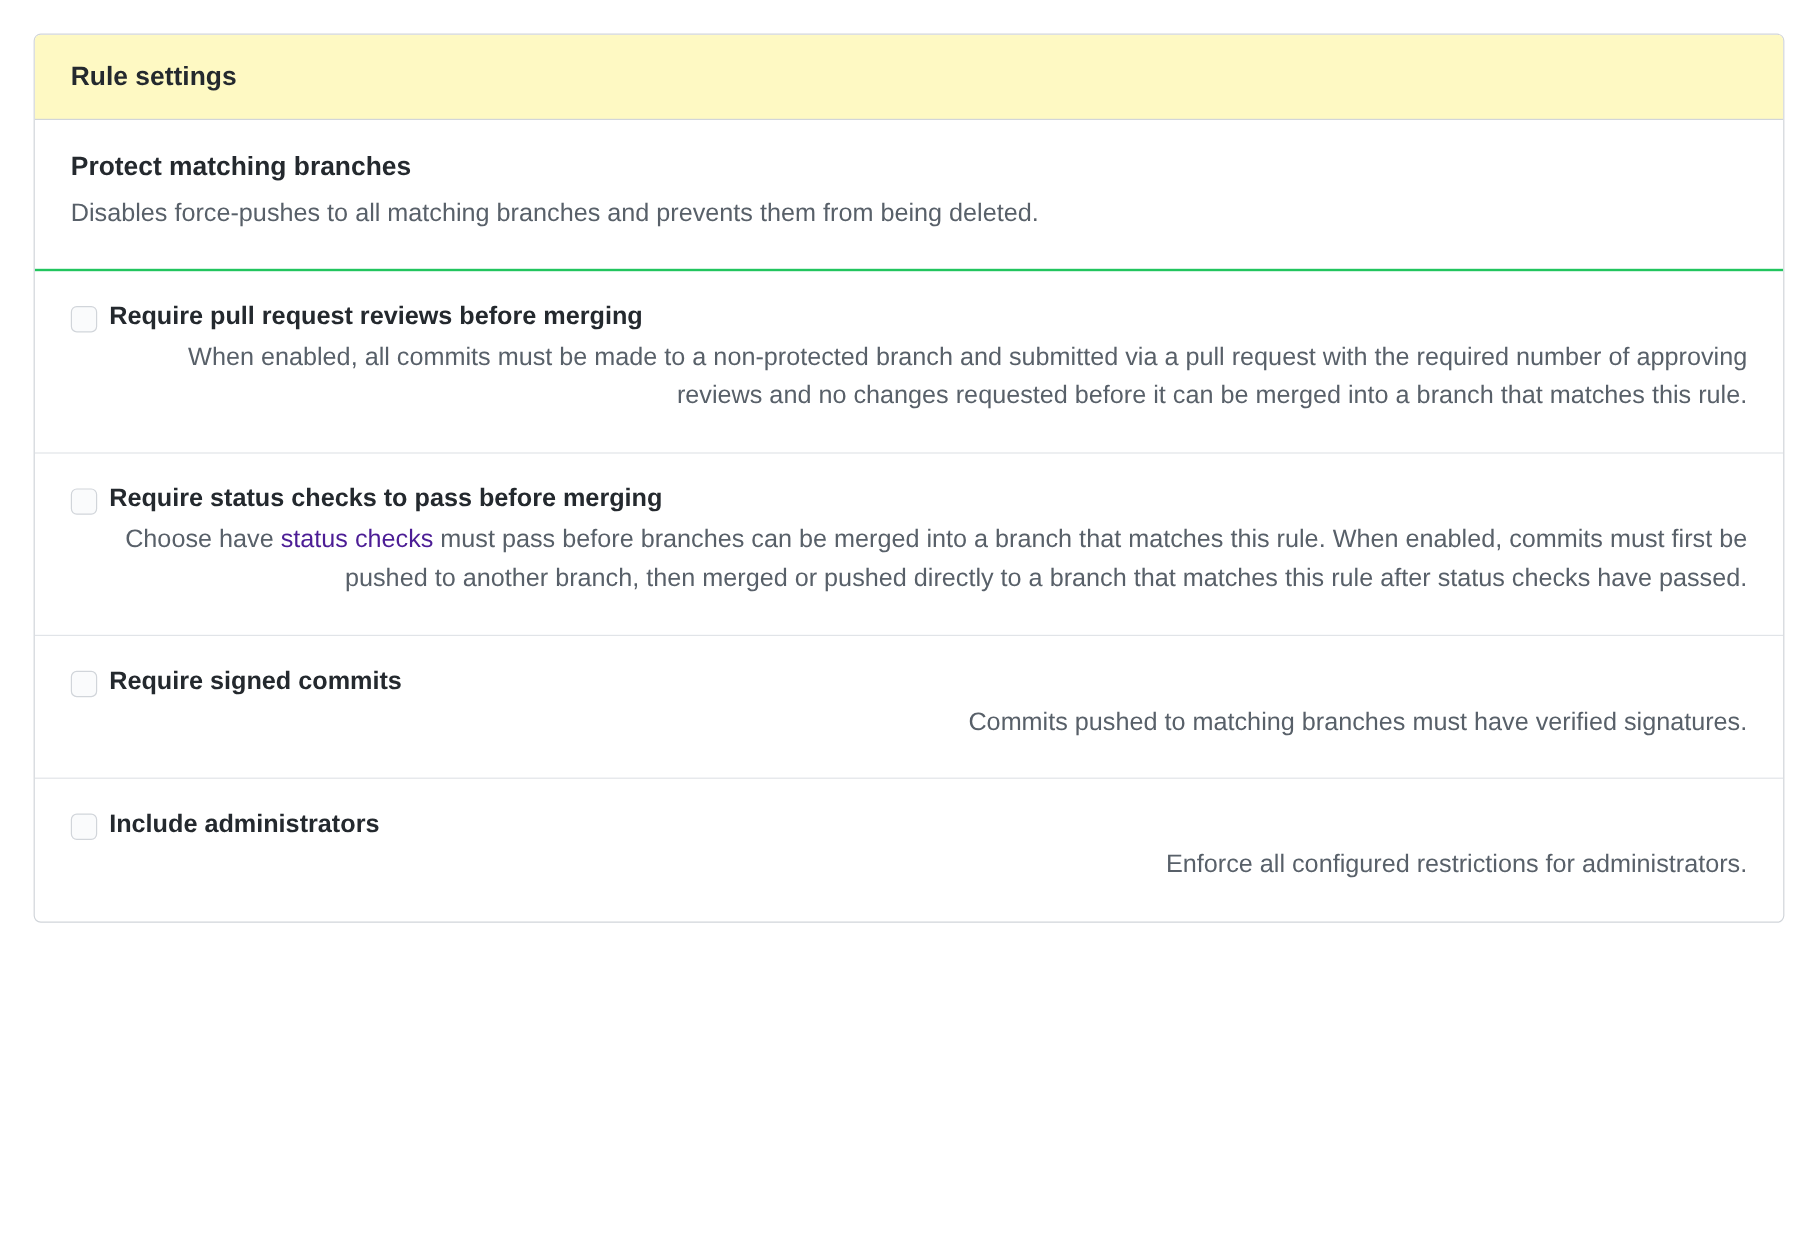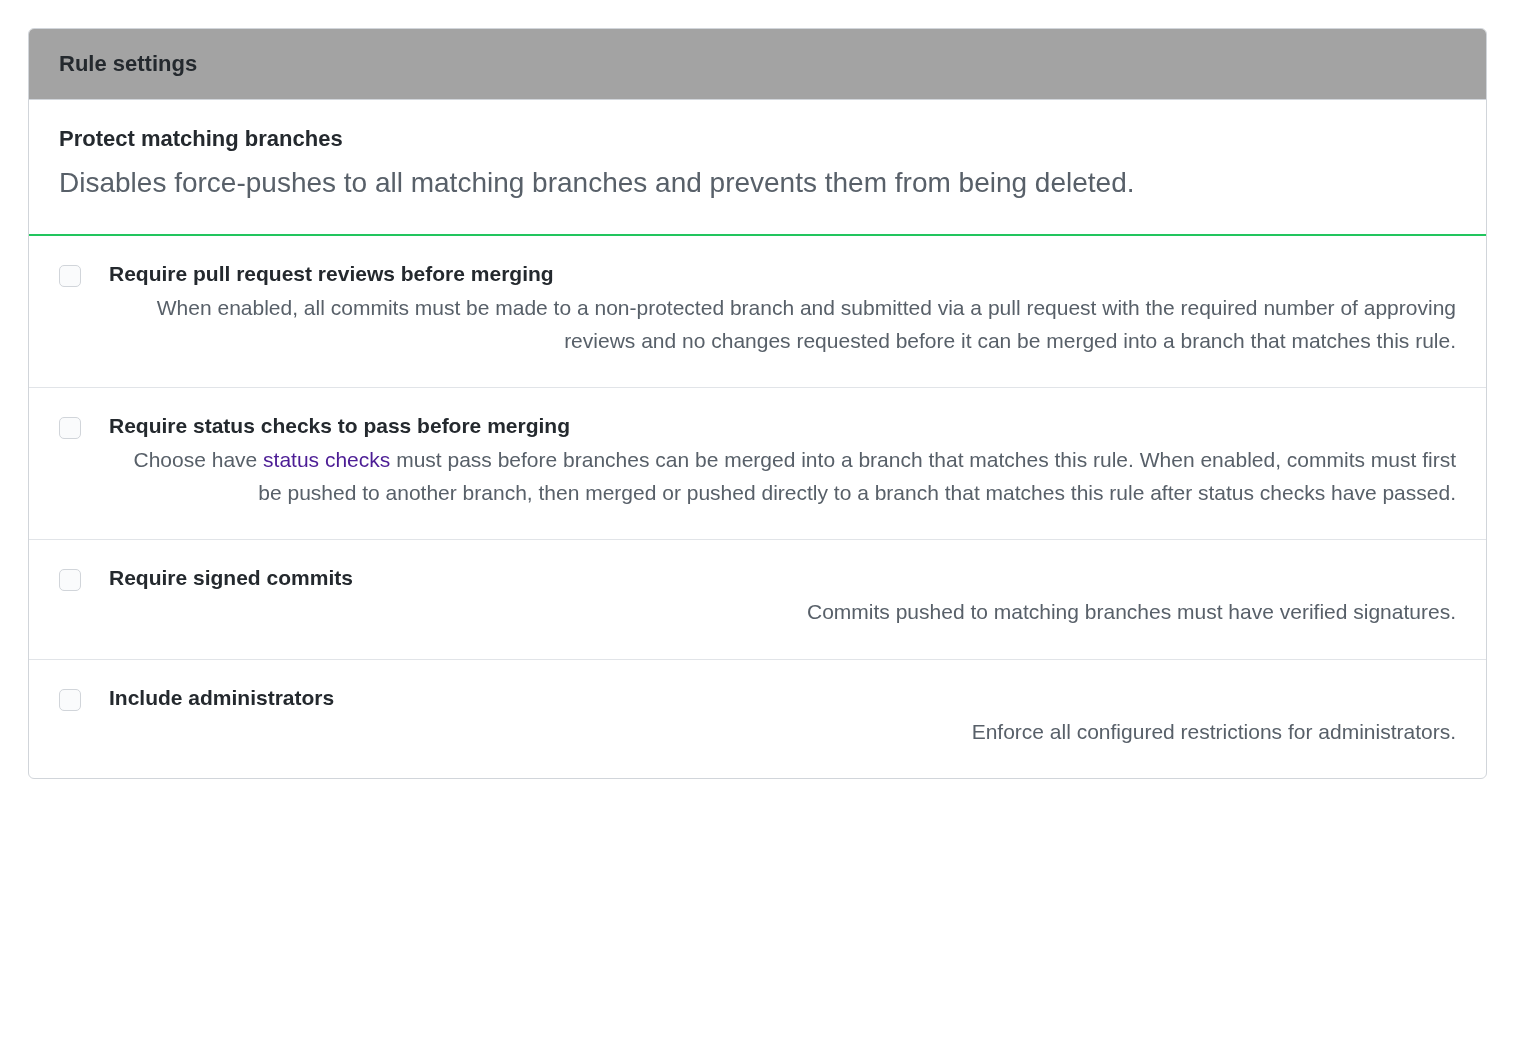--- a/index.html
+++ b/index.html
@@ -12,50 +12,50 @@
       background: #ffffff;
       padding: 28px;
       color: #24292e;
     }
     .panel {
       border: 1px solid #d1d5da;
       border-radius: 6px;
       overflow: hidden;
     }
     .panel-header {
-      background: #a3a3a3;
+      background: #fef9c3;
       padding: 22px 30px;
       border-bottom: 1px solid #d1d5da;
     }
     .panel-header h2 {
       font-size: 22px;
       font-weight: 600;
       color: #24292e;
     }
     .intro-section {
       padding: 26px 30px 30px 30px;
       border-bottom: 2px solid #22c55e;
     }
     .intro-section h3 {
       font-size: 22px;
       font-weight: 600;
       color: #24292e;
       margin-bottom: 10px;
     }
     .intro-section p {
-      font-size: 28px;
+      font-size: 21px;
       color: #586069;
       line-height: 1.5;
     }
     .rule-item {
       padding: 26px 30px 30px 30px;
       border-bottom: 1px solid #e1e4e8;
       display: flex;
       align-items: flex-start;
-      gap: 28px;
+      gap: 10px;
     }
     .rule-item:last-child {
       border-bottom: none;
     }
     .checkbox {
       flex-shrink: 0;
       width: 22px;
       height: 22px;
       border: 1px solid #d1d5da;
       border-radius: 5px;

